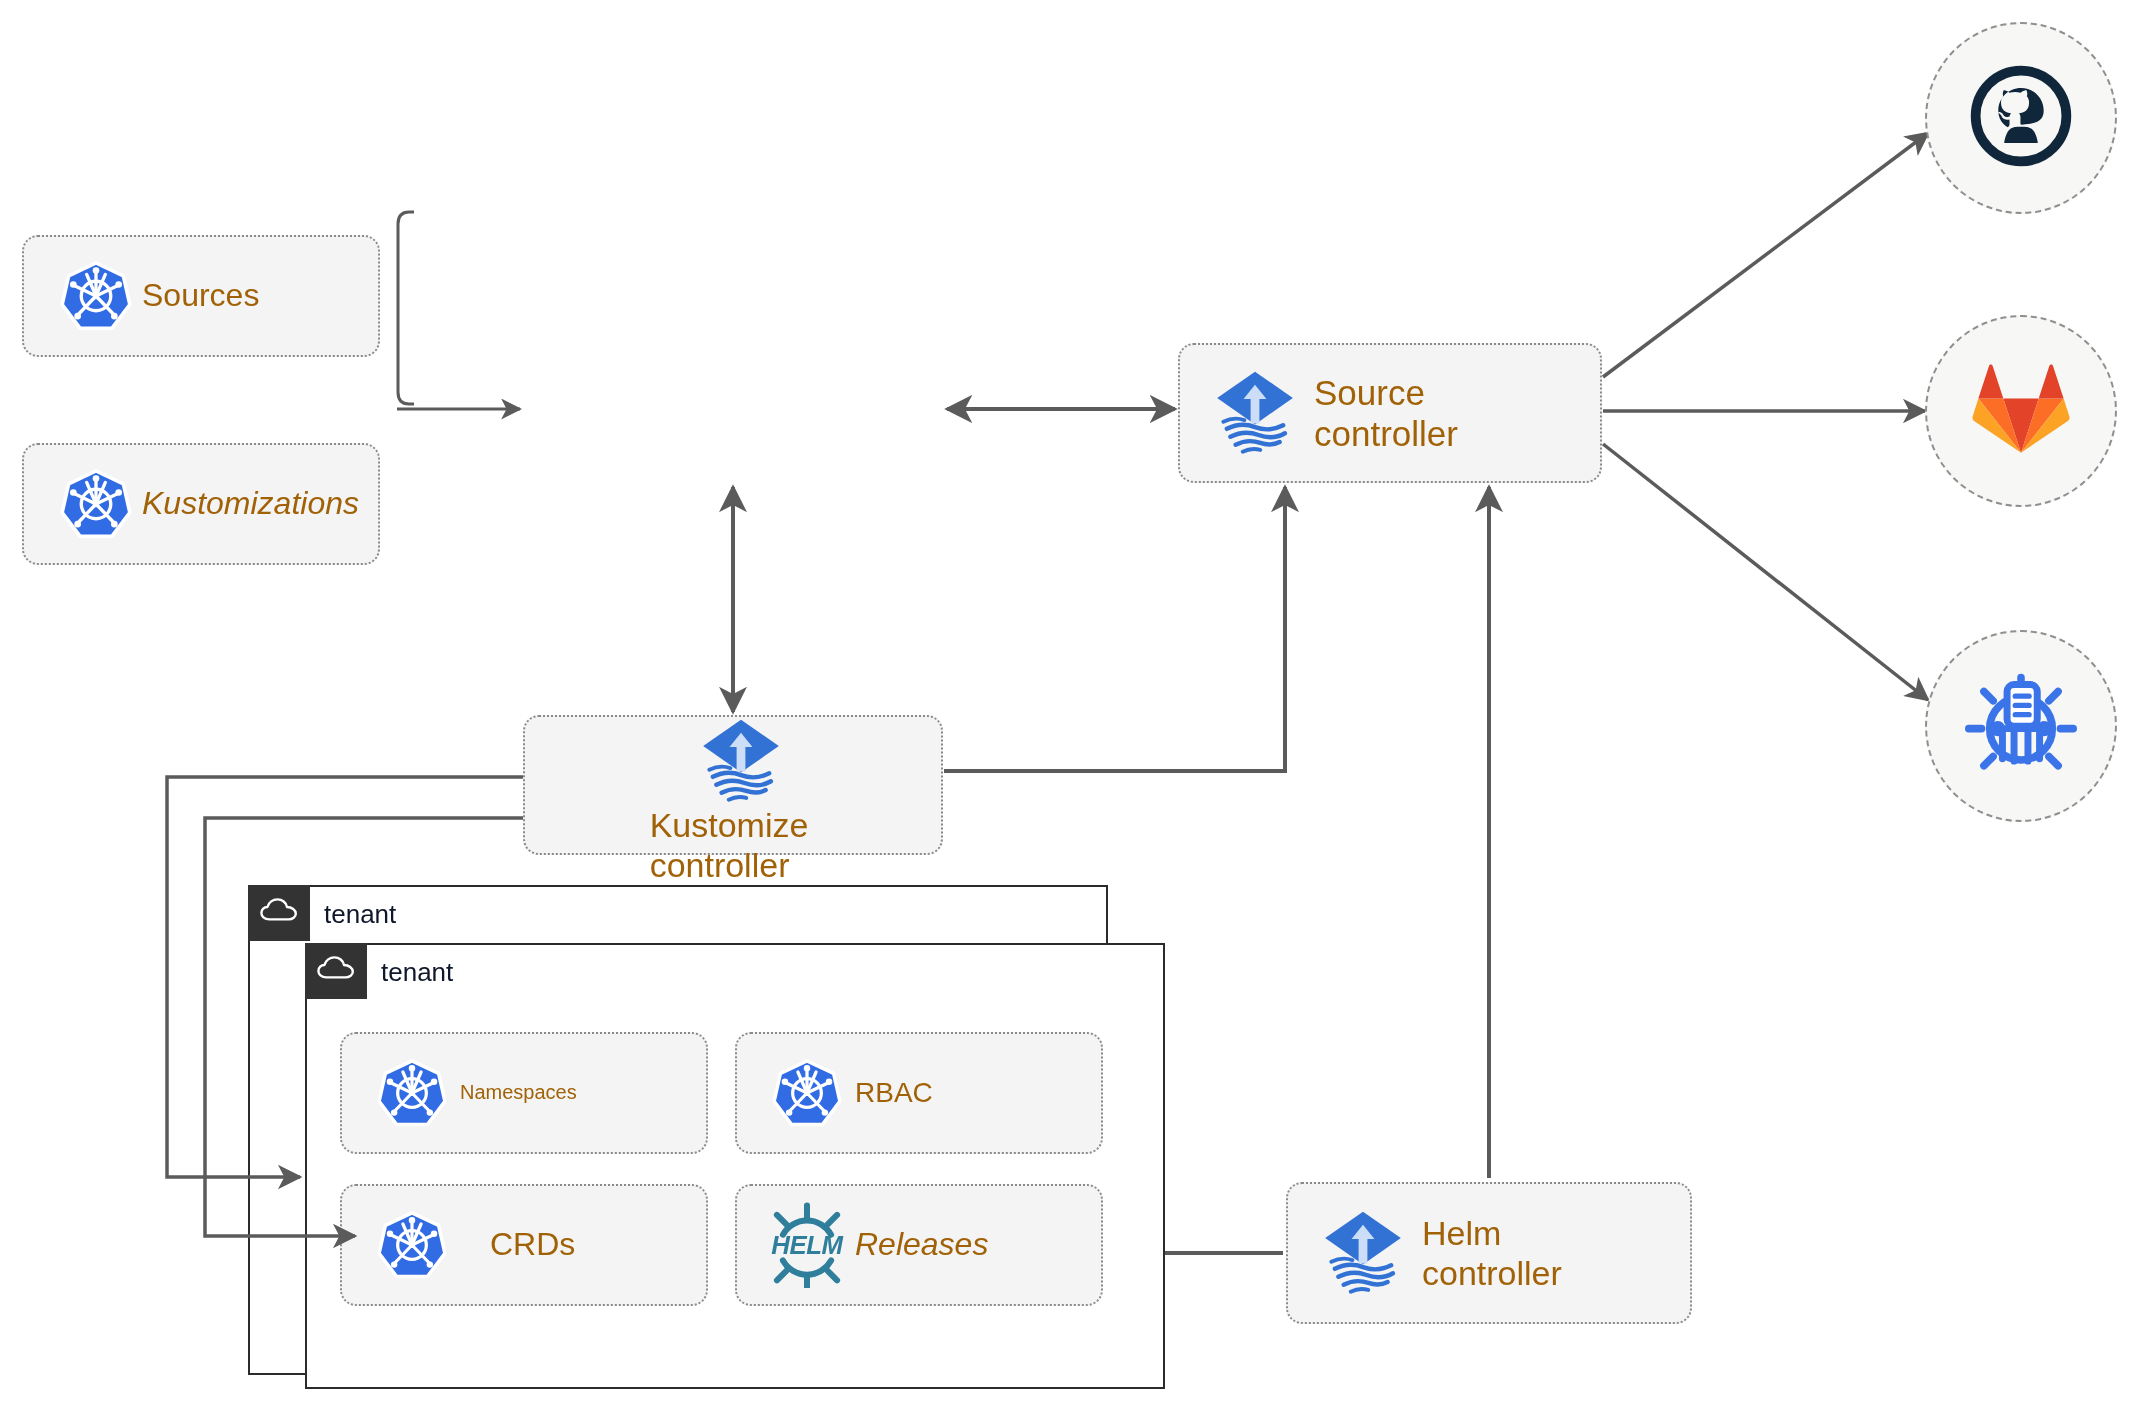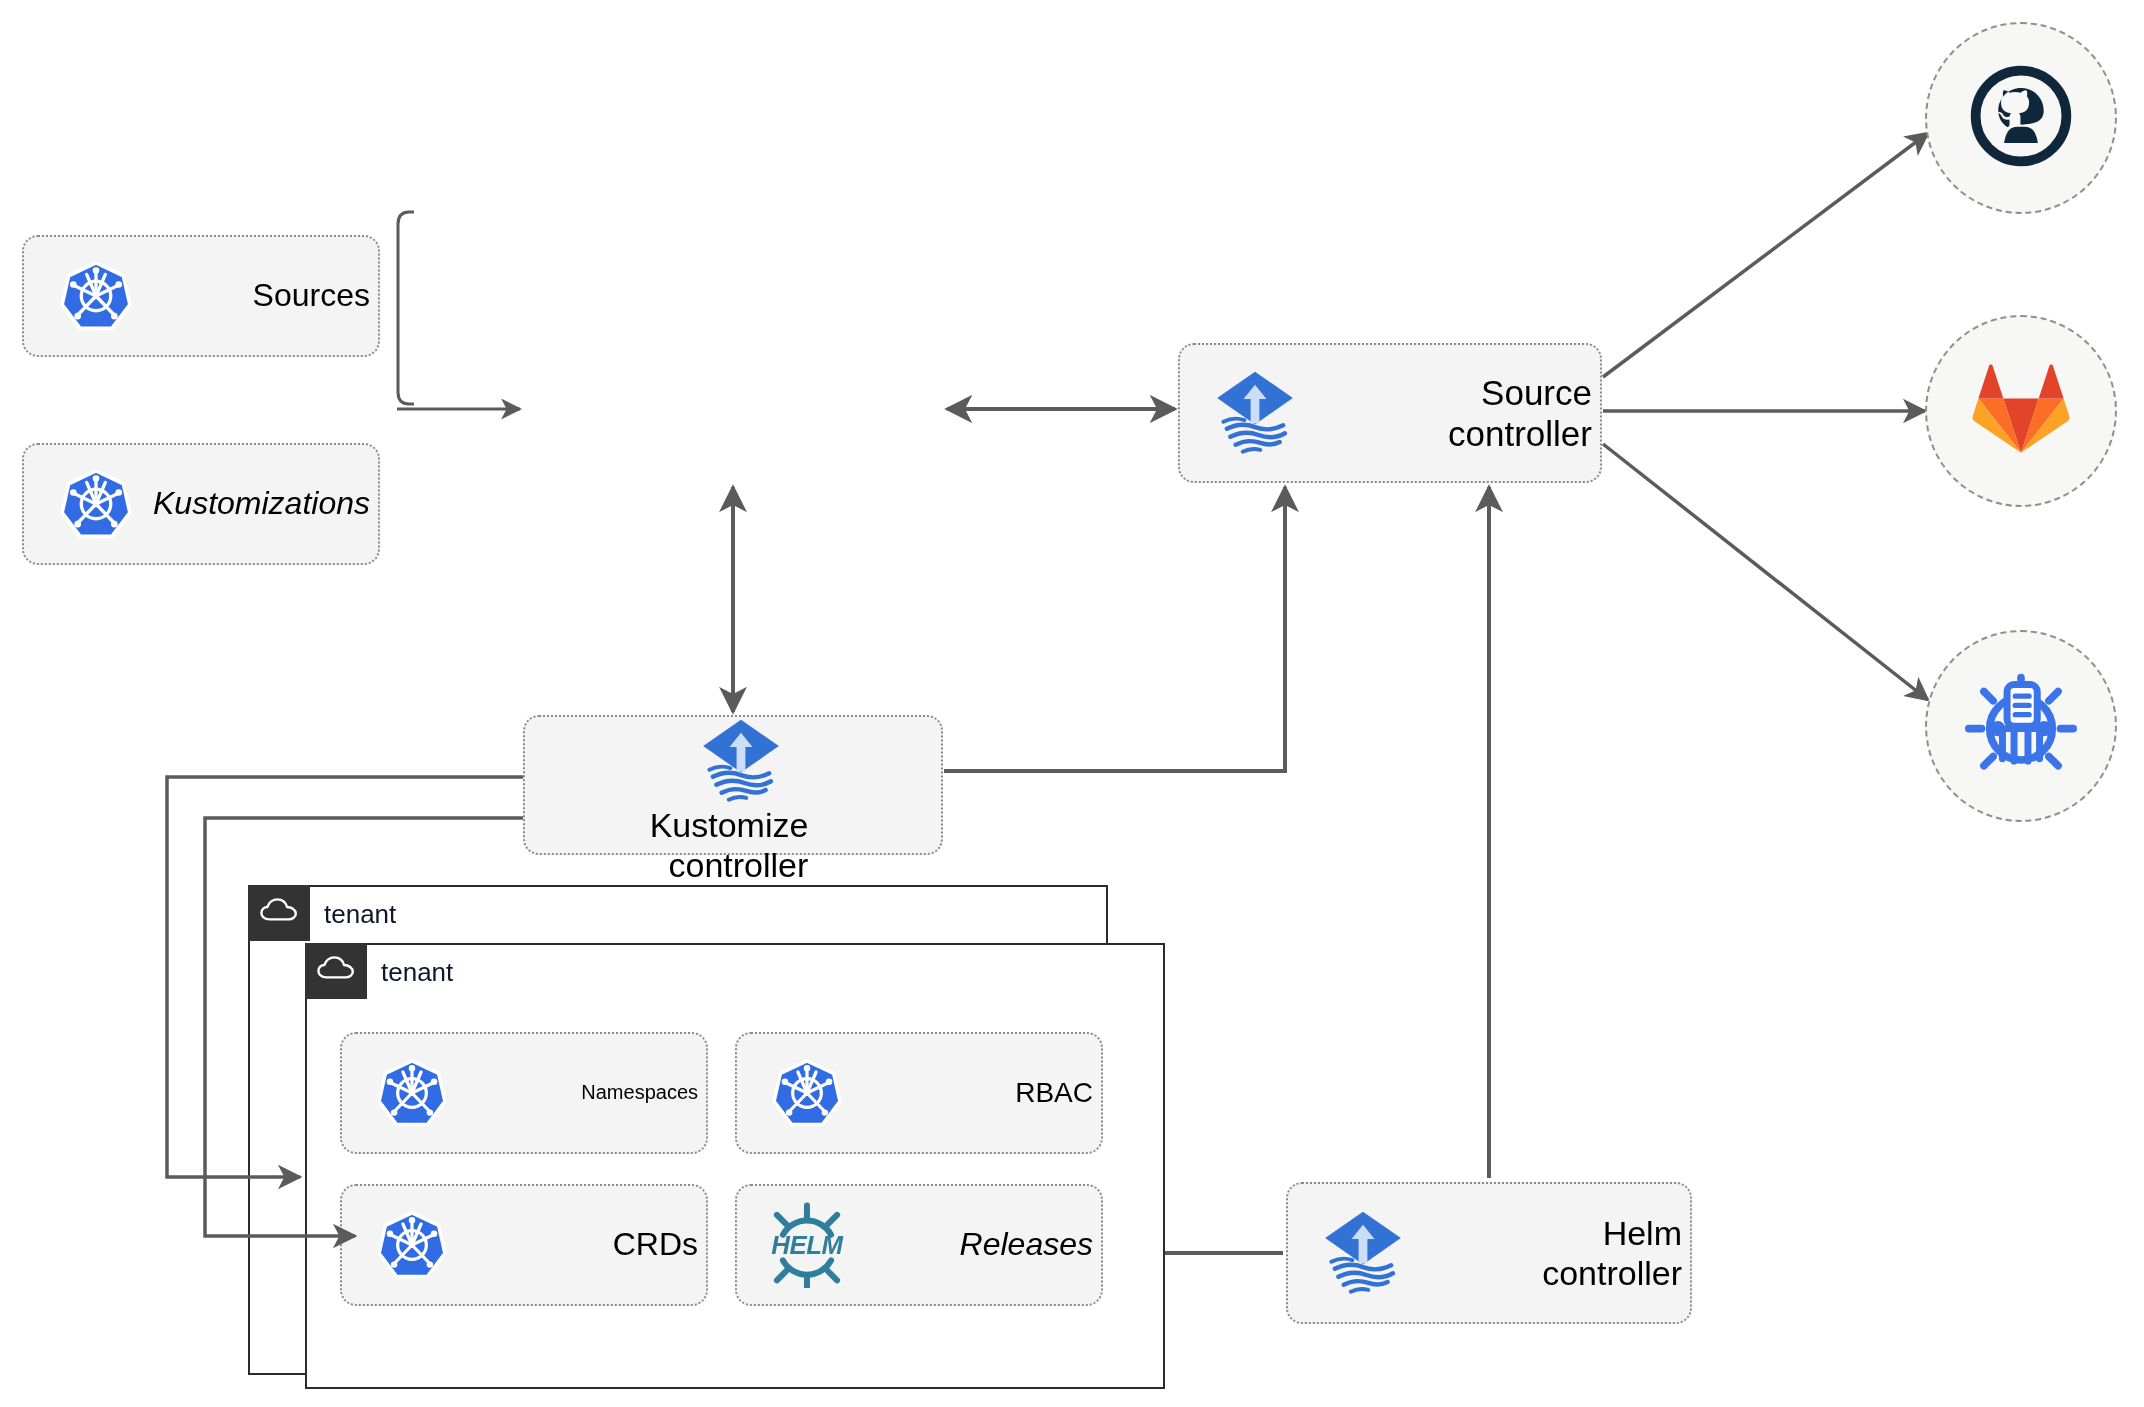--- a/index.html
+++ b/index.html
@@ -26,22 +26,22 @@
     z-index: 6;
   }
   .node .ico {
     flex: 0 0 auto;
     display: flex;
     align-items: center;
     justify-content: center;
   }
   .node .lbl {
     flex: 1 1 auto;
-    text-align: right;
-    color: #000000;
+    text-align: left;
+    color: #a16207;
     line-height: 1.18;
     white-space: pre-line;
     padding-right: 8px;
   }
   
   .circ {
     position: absolute;
     border-radius: 50%;
     background: #f7f7f5;
     border: 2.5px dashed #8f8f8f;
@@ -330,21 +330,21 @@
 
   <div class="node" style="left:735px; top:1032px; width:368px; height:122px;">
     <span class="ico" style="width:96px; margin-left:22px;">
       <svg width="70" height="70" viewBox="0 0 100 100">
           <use href="#k8s"></use>
         </svg>
     </span>
     <span class="lbl" style="font-size:28px;">RBAC</span>
   </div>
 
-  <div class="node" style="left:340px; top:1184px; width:368px; height:122px;">
+  <div class="node" style="left:340px; top:1184px; width:368px; height:122px;gap:30px;">
     <span class="ico" style="width:96px; margin-left:22px;">
       <svg width="70" height="70" viewBox="0 0 100 100">
           <use href="#k8s"></use>
         </svg>
     </span>
     <span class="lbl" style="font-size:32px;">CRDs</span>
   </div>
 
   <div class="node" style="left:735px; top:1184px; width:368px; height:122px;font-style:italic;">
     <span class="ico" style="width:96px; margin-left:22px;">

